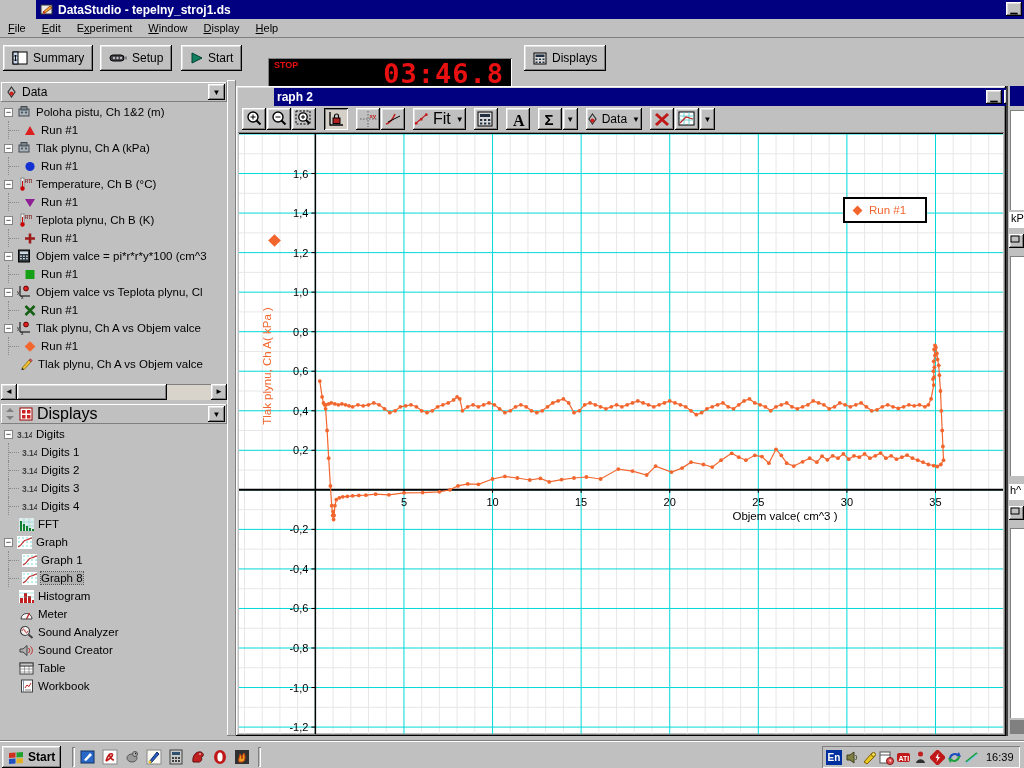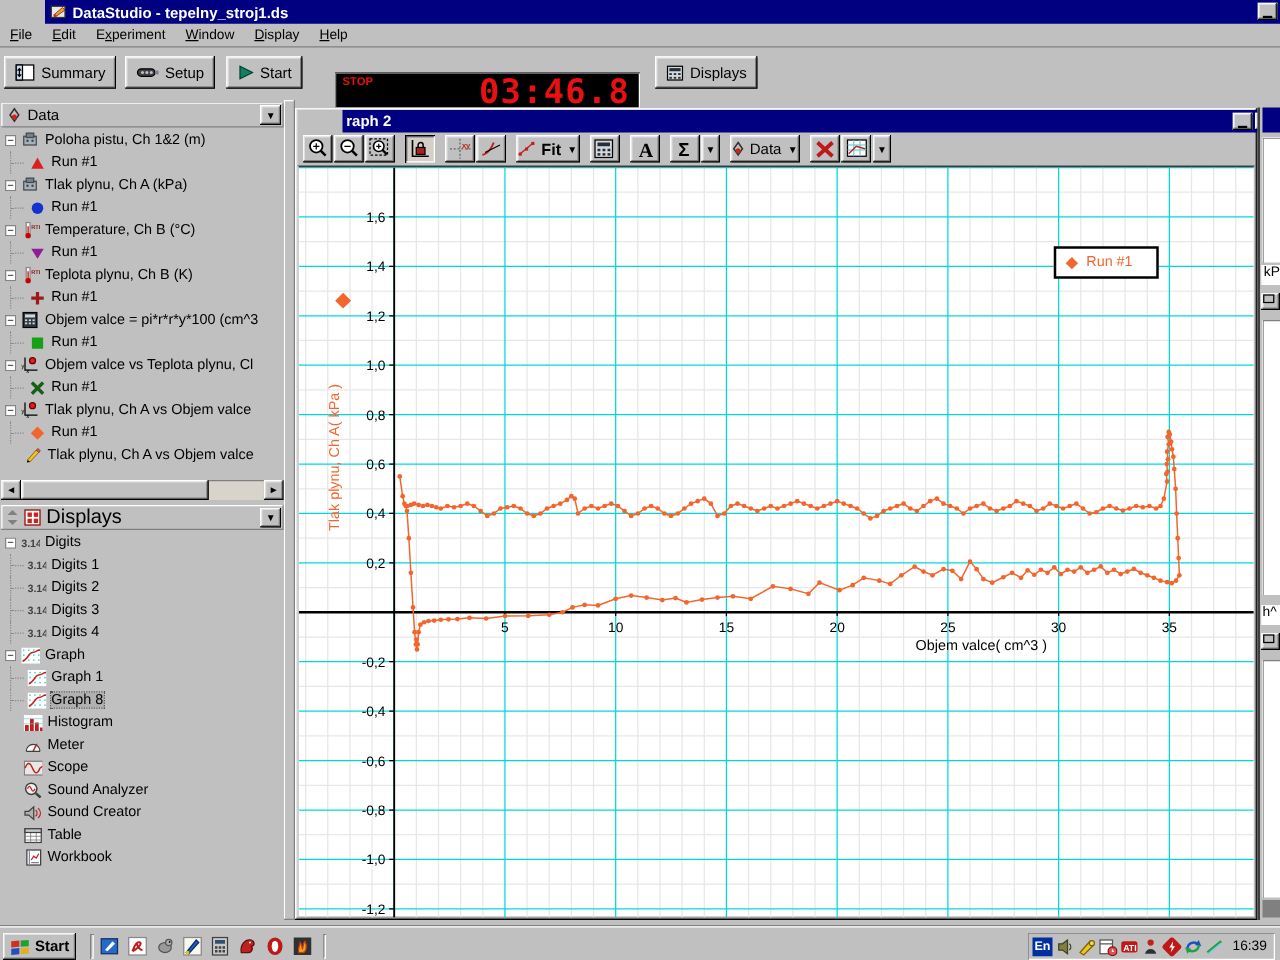--- a/index.html
+++ b/index.html
@@ -374,20 +374,43 @@
         <span class="conn"></span>
         <span class="ticon">
           <svg width="17" height="12">
             <text x="0" y="9.5" font-size="8.5" font-weight="bold" fill="#404040" font-family="Liberation Sans">3.14</text>
           </svg>
         </span>
         <span class="tlabel">Digits 4</span>
       </div>
       <div class="row">
         <span style="width:3px;flex:0 0 auto;"></span>
+        <span style="width:15px;flex:0 0 auto;"></span>
+        <span class="ticon">
+          <svg width="16" height="13">
+            <rect x="0" y="0" width="16" height="13" fill="#e0ecec"></rect>
+            <g stroke="#70c8c8" stroke-width="0.5">
+              <line x1="0" y1="4" x2="16" y2="4"></line>
+              <line x1="0" y1="8" x2="16" y2="8"></line>
+              <line x1="5" y1="0" x2="5" y2="13"></line>
+              <line x1="10" y1="0" x2="10" y2="13"></line>
+            </g>
+            <g fill="#108030">
+              <rect x="1" y="3" width="2" height="10"></rect>
+              <rect x="4" y="6" width="2" height="7"></rect>
+              <rect x="7" y="8" width="2" height="5"></rect>
+              <rect x="10" y="10" width="2" height="3"></rect>
+              <rect x="13" y="11" width="2" height="2"></rect>
+            </g>
+          </svg>
+        </span>
+        <span class="tlabel">FFT</span>
+      </div>
+      <div class="row">
+        <span style="width:3px;flex:0 0 auto;"></span>
         <span class="ebox">−</span>
         <span class="ticon">
           <svg width="16" height="13">
             <rect x="0" y="0" width="16" height="13" fill="#fff"></rect>
             <g fill="#40d0d0">
               <circle cx="2" cy="2" r="0.7"></circle>
               <circle cx="6" cy="2" r="0.7"></circle>
               <circle cx="10" cy="2" r="0.7"></circle>
               <circle cx="14" cy="2" r="0.7"></circle>
               <circle cx="2" cy="6" r="0.7"></circle>
@@ -483,31 +506,20 @@
             <line x1="7.5" y1="11" x2="10.5" y2="5" stroke="#c02020" stroke-width="1.2"></line>
             <line x1="2" y1="11" x2="13" y2="11" stroke="#404040"></line>
           </svg>
         </span>
         <span class="tlabel">Meter</span>
       </div>
       <div class="row">
         <span style="width:3px;flex:0 0 auto;"></span>
         <span style="width:15px;flex:0 0 auto;"></span>
         <span class="ticon">
-          <svg width="16" height="13">
-            <rect x="0.5" y="1" width="15" height="11" fill="#e8e8e8" stroke="#808080"></rect>
-            <path d="M1 6.5 C3 1.5 5 1.5 7 6.5 C9 11.5 11 11.5 13 6.5 L15 5" stroke="#c02020" fill="none" stroke-width="1.1"></path>
-          </svg>
-        </span>
-        <span class="tlabel">Scope</span>
-      </div>
-      <div class="row">
-        <span style="width:3px;flex:0 0 auto;"></span>
-        <span style="width:15px;flex:0 0 auto;"></span>
-        <span class="ticon">
           <svg width="16" height="14">
             <circle cx="6" cy="6" r="4.5" fill="#f0f0f0" stroke="#404040" stroke-width="1.2"></circle>
             <path d="M3 6 C4 3.5 5 3.5 6 6 C7 8.5 8 8.5 9 6" stroke="#c02020" fill="none"></path>
             <line x1="9.5" y1="9.5" x2="13.5" y2="13" stroke="#404040" stroke-width="2"></line>
           </svg>
         </span>
         <span class="tlabel">Sound Analyzer</span>
       </div>
       <div class="row">
         <span style="width:3px;flex:0 0 auto;"></span>
@@ -625,21 +637,21 @@
           <span>
             <svg width="17" height="16">
               <line x1="2" y1="13" x2="14" y2="3" stroke="#c02020" stroke-width="1.2"></line>
               <g fill="#c02020">
                 <rect x="2" y="11" width="2.5" height="2.5"></rect>
                 <rect x="7" y="7" width="2.5" height="2.5"></rect>
                 <rect x="12" y="2.5" width="2.5" height="2.5"></rect>
               </g>
             </svg>
           </span>
-          <span style="margin:0 3px;font-size:13px;font-weight:bold;">Fit</span>
+          <span style="margin:0 3px;font-size:16px;">Fit</span>
           <span style="font-size:8px;margin:0 2px;">▼</span>
         </div>
         <span class="gap"></span>
         <div class="gbtn out">
           <span>
             <svg width="17" height="16">
               <rect x="1" y="1" width="14" height="14" fill="#d8d8d8" stroke="#000"></rect>
               <rect x="3" y="3" width="10" height="3" fill="#203040"></rect>
               <g fill="#203040">
                 <rect x="3" y="8" width="2.3" height="2"></rect>

